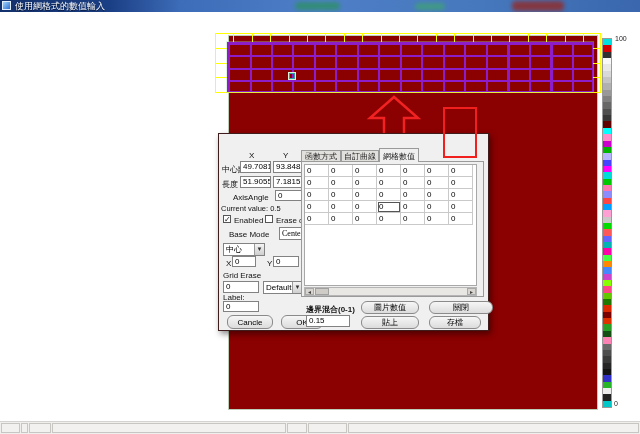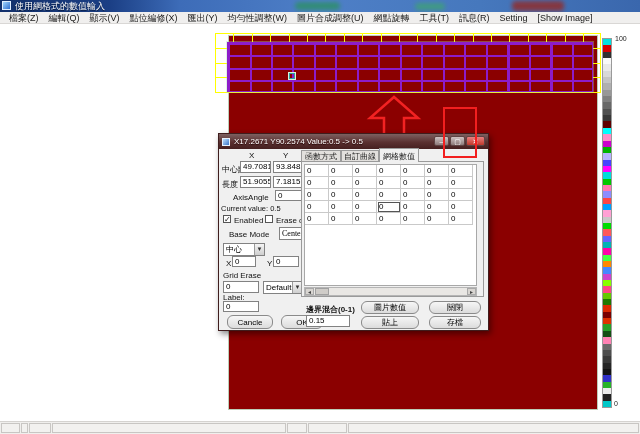--- a/index.html
+++ b/index.html
@@ -106,34 +106,20 @@
 <div id="screen">
 
   <div id="titlebar">
     <span class="tb-blob" style="left:295px;top:2px;width:45px;height:8px;background:#2e8f6a;"></span>
     <span class="tb-blob" style="left:415px;top:3px;width:30px;height:7px;background:#3f9f7a;"></span>
     <span class="tb-blob" style="left:512px;top:1px;width:52px;height:10px;background:#8f2e2e;"></span>
     <span class="app-icon"></span>
     <span class="title-text">使用網格式的數值輸入</span>
   </div>
 
-  <div id="menubar">
-      <span>檔案(Z)</span>
-      <span>編輯(Q)</span>
-      <span>顯示(V)</span>
-      <span>點位編修(X)</span>
-      <span>匯出(Y)</span>
-      <span>均勻性調整(W)</span>
-      <span>圖片合成調整(U)</span>
-      <span>網點旋轉</span>
-      <span>工具(T)</span>
-      <span>訊息(R)</span>
-      <span>Setting</span>
-      <span>[Show Image]</span>
-    </div>
 
   <div id="canvas"></div>
   <div id="yellowgrid"></div>
   <div id="purpleblock">
     <div id="pointmarker"></div>
   </div>
 
   <svg id="arrow-svg" width="70" height="46" viewBox="0 0 70 46">
     <path d="M34 7 L10 28 L24 28 L24 46 L44 46 L44 28 L58 28 Z" fill="none" stroke="#f22222" stroke-width="2.5"></path>
   </svg>
@@ -195,29 +181,20 @@
       <div style="background: rgb(50, 50, 200);"></div>
       <div style="background: rgb(40, 180, 40);"></div>
       <div style="background: rgb(236, 236, 236);"></div>
       <div style="background: rgb(34, 34, 34);"></div>
       <div style="background: rgb(0, 200, 200);"></div>
     </div>
   <span class="scale-label" id="scale-top">100</span>
   <span class="scale-label" id="scale-bottom">0</span>
 
   <div id="dialog">
-    <div id="dlg-title">
-      <span class="dlg-icon"></span>
-      <span class="dlg-text">X17.2671 Y90.2574 Value:0.5 -&gt; 0.5</span>
-      <span class="caption-btns">
-        <span class="cap-btn">–</span>
-        <span class="cap-btn">▢</span>
-        <span class="cap-btn close">✕</span>
-      </span>
-    </div>
 
     <span class="fld-label" style="left:30px;top:17px;">X</span>
     <span class="fld-label" style="left:64px;top:17px;">Y</span>
 
     <span class="fld-label" style="left:3px;top:30px;">中心點</span>
     <span class="txt" style="left:21px;top:27px;width:31px;height:12px;">49.7081</span>
     <span class="txt" style="left:54px;top:27px;width:31px;height:12px;">93.8482</span>
 
     <span class="fld-label" style="left:3px;top:45px;">長度</span>
     <span class="txt" style="left:21px;top:42px;width:31px;height:12px;">51.9055</span>
@@ -309,21 +286,21 @@
         <span class="scroll-arrow">◄</span>
         <span id="hthumb"></span>
         <span id="hspacer"></span>
         <span class="scroll-arrow">►</span>
       </div>
     </div>
 
     <span class="fld-label" style="left:87px;top:170px;font-weight:bold;">邊界混合(0-1)</span>
     <span class="txt" style="left:87px;top:181px;width:44px;height:12px;">0.15</span>
     <span class="btn" style="left:142px;top:167px;width:58px;height:13px;line-height:12px;">圖片數值</span>
-    <span class="btn" style="left:210px;top:167px;width:52px;height:13px;line-height:12px;">關閉</span>
+    <span class="btn" style="left:210px;top:167px;width:64px;height:13px;line-height:12px;">關閉</span>
     <span class="btn" style="left:142px;top:182px;width:58px;height:13px;line-height:12px;">貼上</span>
     <span class="btn" style="left:210px;top:182px;width:52px;height:13px;line-height:12px;">存檔</span>
   </div>
 
   <div id="anno-rect"></div>
 
   <div id="statusbar">
     <span class="seg" style="width:19px;"></span>
     <span class="seg" style="width:7px;"></span>
     <span class="seg" style="width:22px;"></span>

